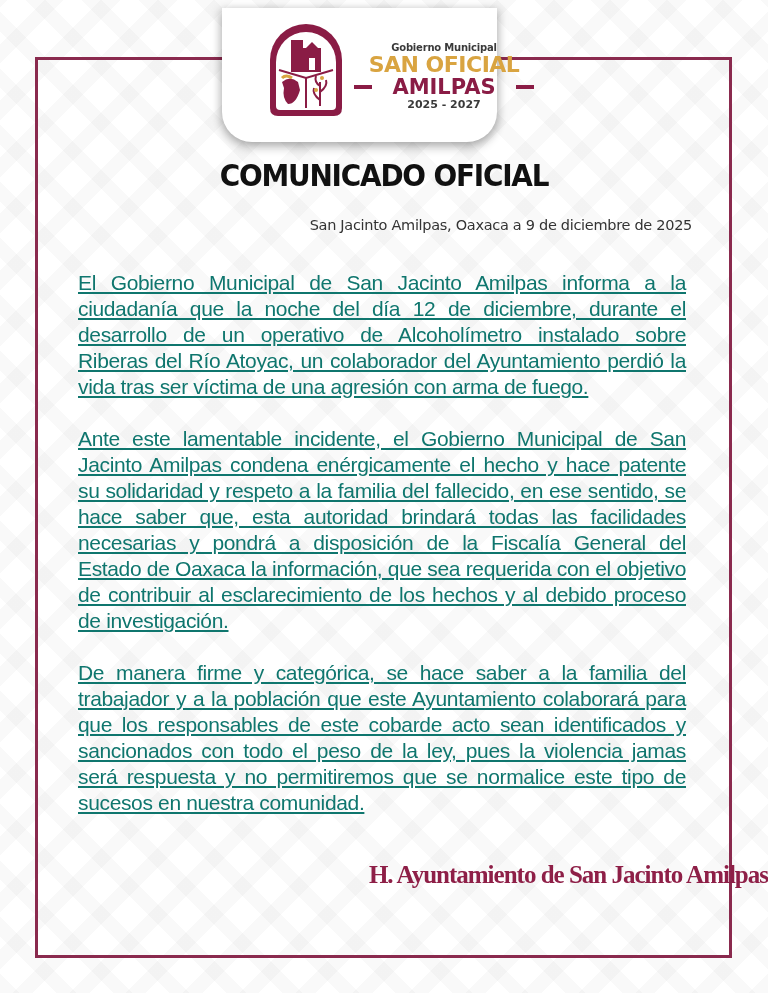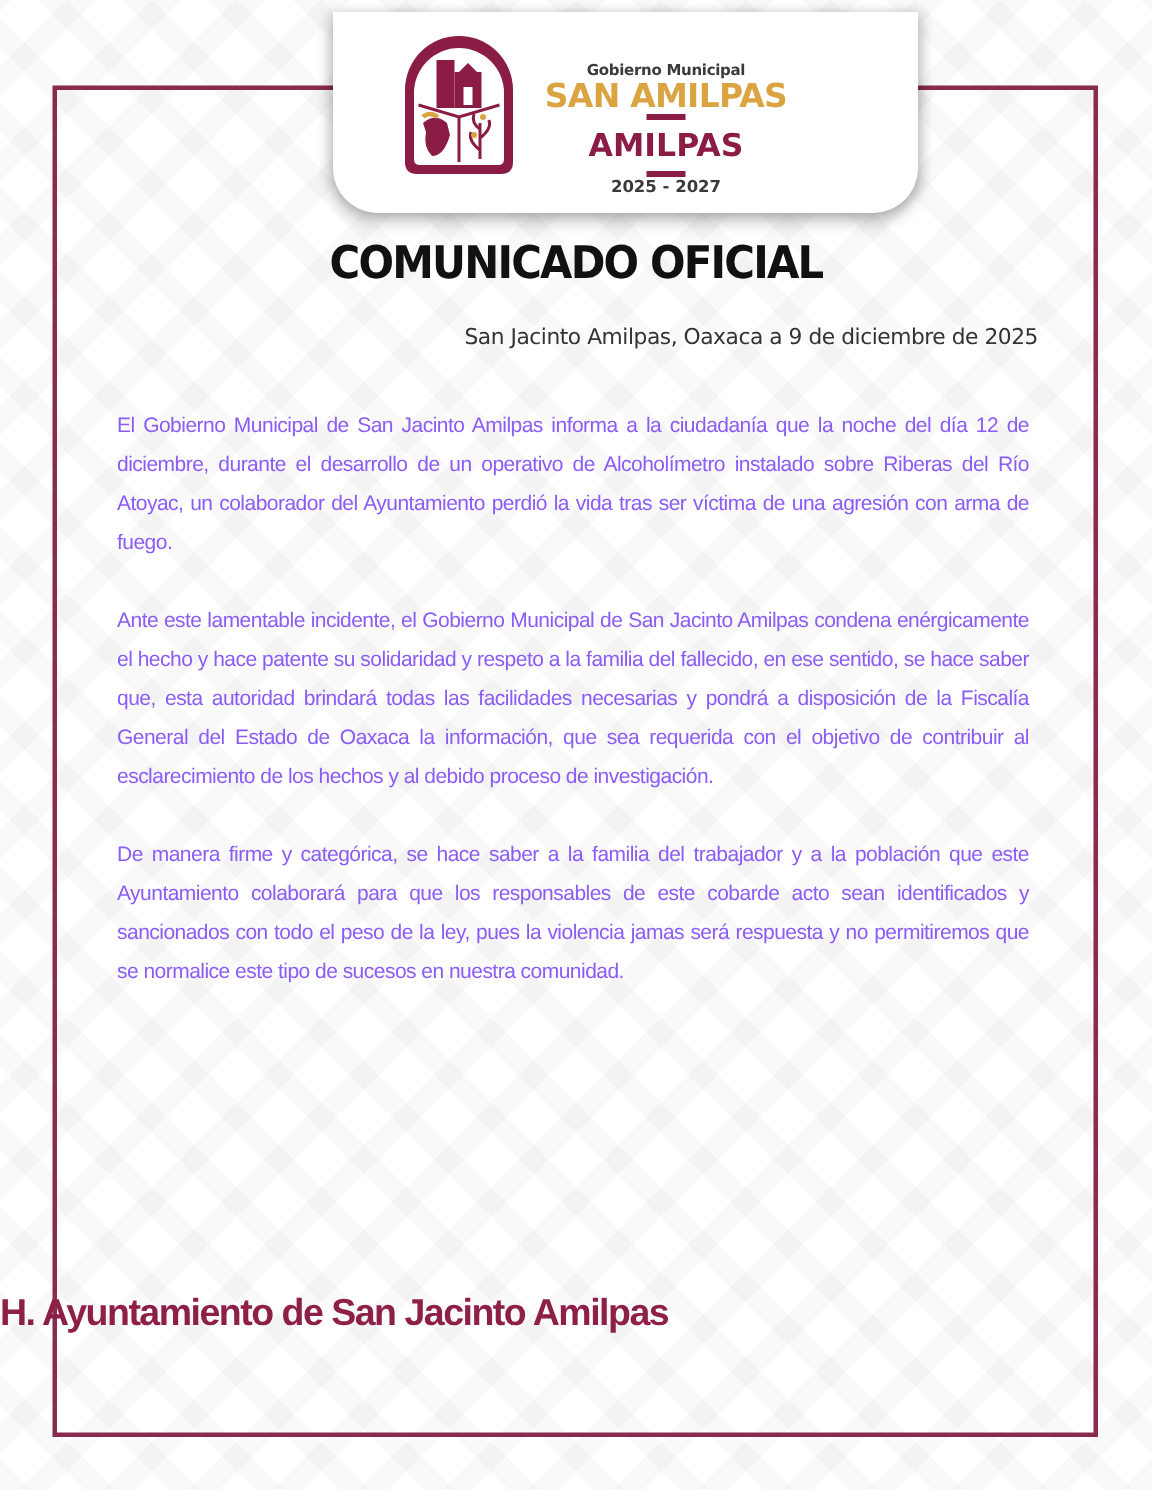--- a/index.html
+++ b/index.html
@@ -9,52 +9,52 @@
       background-image:
         repeating-linear-gradient(45deg, rgba(0,0,0,0.022) 0 14px, transparent 14px 40px),
         repeating-linear-gradient(-45deg, rgba(0,0,0,0.022) 0 14px, transparent 14px 40px);
       font-family: "Liberation Sans", sans-serif;
     }
     .frame {
       position: absolute; left: 35px; top: 57px; width: 697px; height: 901px;
       border: 3px solid #8a2a4e; box-sizing: border-box;
     }
     .logo-card {
-      position: absolute; left: 222px; top: 8px; width: 390px; height: 134px;
+      position: absolute; left: 222px; top: 8px; width: 275px; height: 134px;
       background: #ffffff; border-radius: 0 0 30px 30px;
       box-shadow: 0 6px 10px rgba(0,0,0,0.22), 4px 0 8px rgba(0,0,0,0.10), -4px 0 8px rgba(0,0,0,0.10);
     }
     .emblem { position: absolute; left: 44px; top: 12px; width: 80px; height: 102px; }
     .logo-text { position: absolute; left: 132px; top: 34px; width: 180px; text-align: center; }
     .logo-gob { font-family: "DejaVu Sans", sans-serif; font-weight: bold; font-size: 10px; color: #3a3a3a; letter-spacing: -0.2px; line-height: 12px; }
     .logo-san { font-family: "DejaVu Sans", sans-serif; font-weight: bold; font-size: 22px; color: #d9a441; line-height: 22px; letter-spacing: -0.5px; }
-    .logo-amil-row { display: flex; align-items: center; justify-content: center; gap: 6px; line-height: 22px; flex-direction: column; }
+    .logo-amil-row { display: flex; align-items: center; justify-content: center; gap: 20px; line-height: 22px; }
     .logo-dash { width: 26px; height: 4px; background: #8a1c45; }
     .logo-amil { font-family: "DejaVu Sans", sans-serif; font-weight: bold; font-size: 21px; color: #8a1c45; letter-spacing: 0px; }
     .logo-year { font-family: "DejaVu Sans", sans-serif; font-weight: bold; font-size: 11px; color: #3a3a3a; line-height: 14px; text-align: center; }
 
     .title {
       position: absolute; left: 0; right: 0; top: 158px; text-align: center;
       font-family: "DejaVu Sans", sans-serif; font-weight: bold; font-size: 30px;
       color: #111111; letter-spacing: -1.3px; transform: scaleX(0.93);
     }
     .date {
       position: absolute; right: 76px; top: 217px;
       font-family: "DejaVu Sans", sans-serif; font-size: 14.5px; color: #333333; letter-spacing: -0.3px;
     }
     .body {
       position: absolute; left: 78px; top: 270px; width: 608px;
     }
     .para {
-      margin: 0 0 26px 0; font-size: 14px; line-height: 26px; color: #8b5cf6;
-      text-align: justify; letter-spacing: -0.35px;
+      margin: 0 0 26px 0; font-size: 21px; line-height: 26px; color: #0f766e;
+      text-align: justify; letter-spacing: -0.35px; text-decoration: underline;
     }
     .signature {
-      position: absolute; left: 0; right: 0; top: 861px; text-align: left;
-      font-family: Liberation Sans, sans-serif; font-weight: bold; font-size: 25px; color: #8e1f47;
+      position: absolute; left: 0; right: 0; top: 861px; text-align: right;
+      font-family: Liberation Serif, serif; font-weight: bold; font-size: 25px; color: #8e1f47;
       letter-spacing: -1px;
     }
   </style>
 </head>
 <body>
 
 <div class="frame"></div>
 
 <div class="logo-card">
   <svg class="emblem" viewBox="0 0 80 102">
@@ -69,21 +69,21 @@
     <line x1="40" y1="58" x2="40" y2="88" stroke="#8a1c45" stroke-width="2"></line>
     <path d="M16 62 Q24 55 32 62 L34 70 Q30 84 22 84 Q16 78 18 68 Z" fill="#8a1c45"></path>
     <path d="M16 58 Q20 54 26 58" fill="none" stroke="#d9a441" stroke-width="3"></path>
     <path d="M54 86 L54 62" stroke="#8a1c45" stroke-width="2"></path>
     <path d="M54 80 Q46 74 48 68 M54 72 Q62 66 60 60 M54 66 Q48 62 50 56" fill="none" stroke="#8a1c45" stroke-width="2"></path>
     <circle cx="56" cy="58" r="2" fill="#d9a441"></circle>
     <circle cx="50" cy="70" r="2" fill="#d9a441"></circle>
   </svg>
   <div class="logo-text">
     <div class="logo-gob">Gobierno Municipal</div>
-    <div class="logo-san">SAN AMILPAS</div>
+    <div class="logo-san">SAN OFICIAL</div>
     <div class="logo-amil-row">
       <span class="logo-dash"></span>
       <span class="logo-amil">AMILPAS</span>
       <span class="logo-dash"></span>
     </div>
     <div class="logo-year">2025 - 2027</div>
   </div>
 </div>
 
 <div class="title">COMUNICADO OFICIAL</div>

